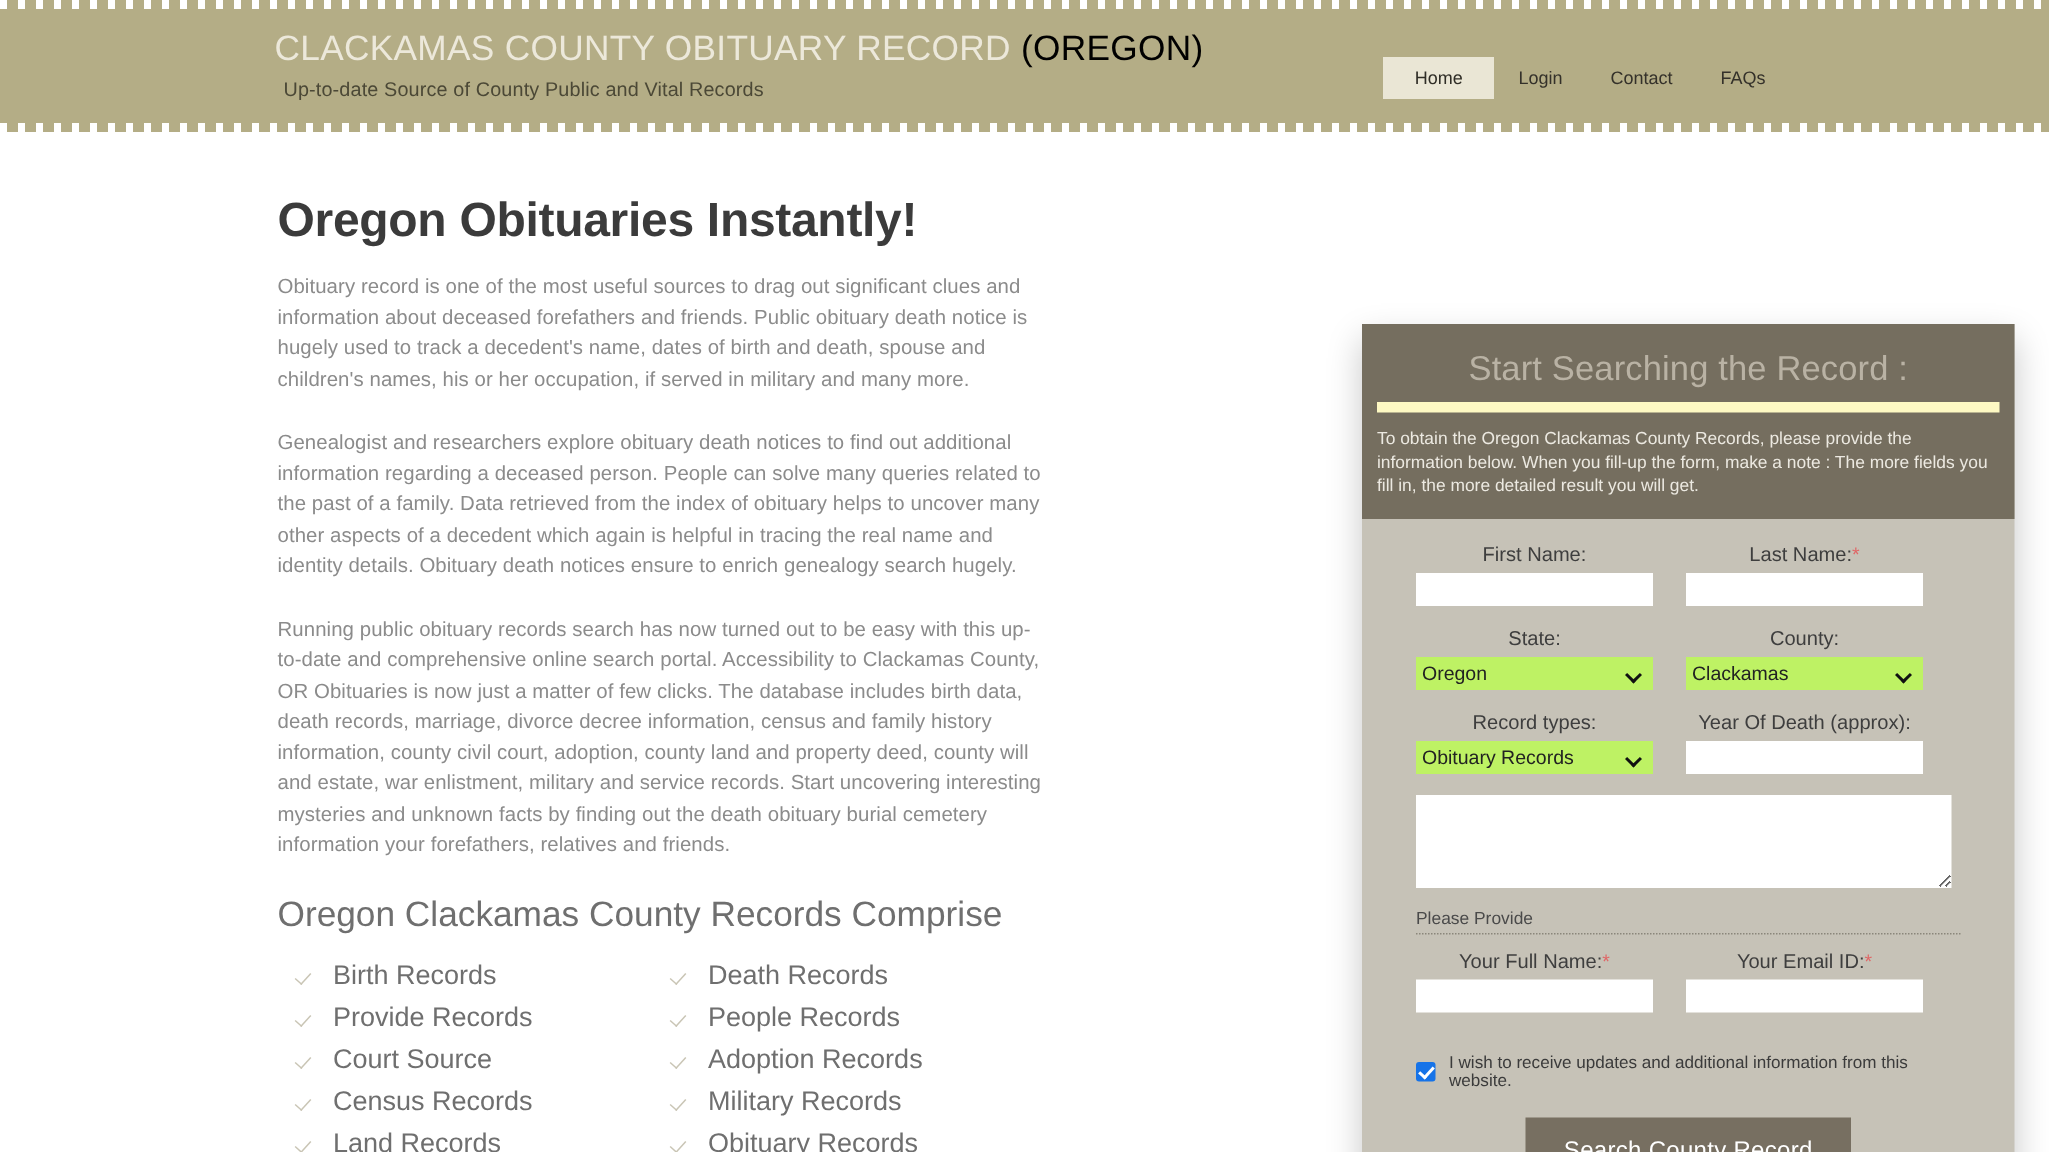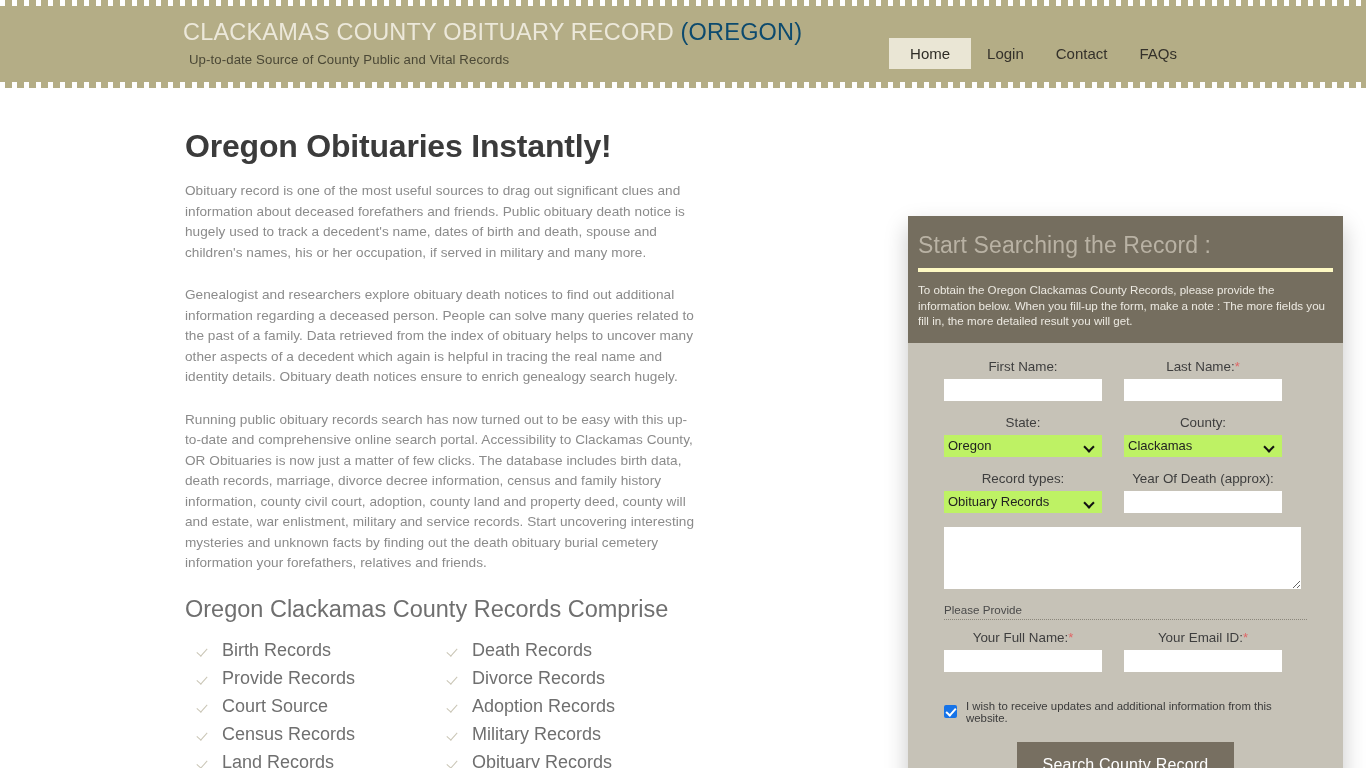--- a/index.html
+++ b/index.html
@@ -38,38 +38,38 @@
   }
   .brand { position: absolute; left: 0px; top: 18px; }
   .brand-title {
     font-size: 23.5px;
     color: #ece8da;
     letter-spacing: 0.2px;
     font-weight: 400;
     line-height: 28px;
     white-space: nowrap;
   }
-  .brand-title .state { color: #0c4a6e; }
+  .brand-title .state { color: #000000; }
   .brand-sub {
     font-size: 13.2px;
     color: #4b4836;
     margin-top: 6px;
     margin-left: 6px;
     letter-spacing: 0.1px;
   }
   .main-nav {
     position: absolute;
     right: -10px;
     top: 38px;
     display: flex;
     align-items: center;
     gap: 0px;
   }
   .nav-item {
-    font-size: 15px;
+    font-size: 12px;
     color: #34312a;
     padding: 6px 16px;
     text-decoration: none;
     cursor: pointer;
     white-space: nowrap;
   }
   .nav-item.active {
     background: #eae6d5;
     color: #2f2d26;
     padding: 7px 21px;
@@ -150,23 +150,24 @@
   }
   .form-head {
     background: #756e5f;
     padding: 16px 10px 14px 10px;
   }
   .form-head-title {
     font-size: 23px;
     color: #b9b2a4;
     font-weight: 400;
     padding: 0 0 9px 0;
-    border-bottom: 4px solid #fef9c3;
+    border-bottom: 7px solid #fef9c3;
     margin: 0 0 10px 0;
     letter-spacing: 0.1px;
+    text-align: center;
   }
   .form-head-desc {
     font-size: 11.6px;
     color: #ece9e1;
     line-height: 15.5px;
     margin: 0;
   }
   .form-body { padding: 16px 36px 24px 36px; }
   .field-row { display: flex; gap: 22px; }
   .field { margin-bottom: 14px; }
@@ -317,21 +318,21 @@
         <div class="record-item">
           <span class="check-icon"></span>
           <span>Death Records</span>
         </div>
         <div class="record-item">
           <span class="check-icon"></span>
           <span>Provide Records</span>
         </div>
         <div class="record-item">
           <span class="check-icon"></span>
-          <span>Divorce Records</span>
+          <span>People Records</span>
         </div>
         <div class="record-item">
           <span class="check-icon"></span>
           <span>Court Source</span>
         </div>
         <div class="record-item">
           <span class="check-icon"></span>
           <span>Adoption Records</span>
         </div>
         <div class="record-item">

